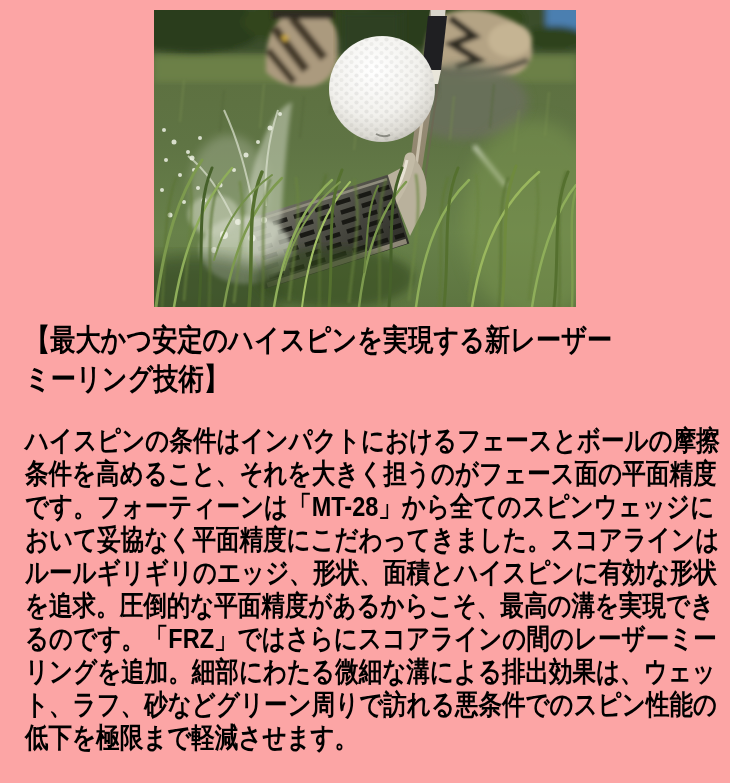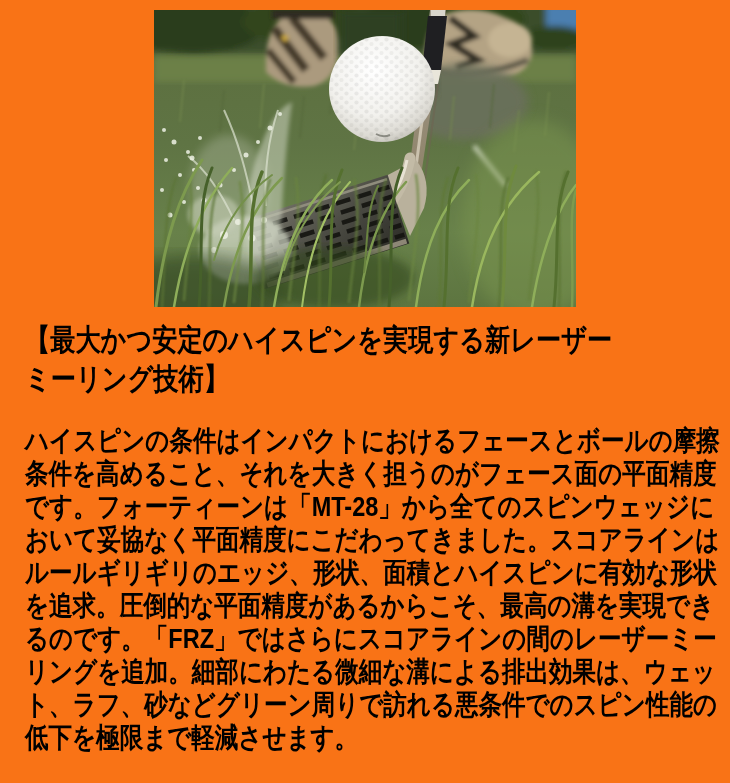--- a/index.html
+++ b/index.html
@@ -1,20 +1,20 @@
 <!DOCTYPE html>
 <html><head>
 <meta charset="utf-8">
 <style>
   html, body { margin: 0; padding: 0; background: #ffffff; }
   .page {
     position: relative;
     width: 730px;
     height: 783px;
-    background: #f97316;
+    background: #fca5a5;
     overflow: hidden;
     font-family: "Liberation Sans", sans-serif;
   }
   .photo-frame {
     position: absolute;
     left: 154px;
     top: 10px;
     width: 422px;
     height: 297px;
     margin: 0;

